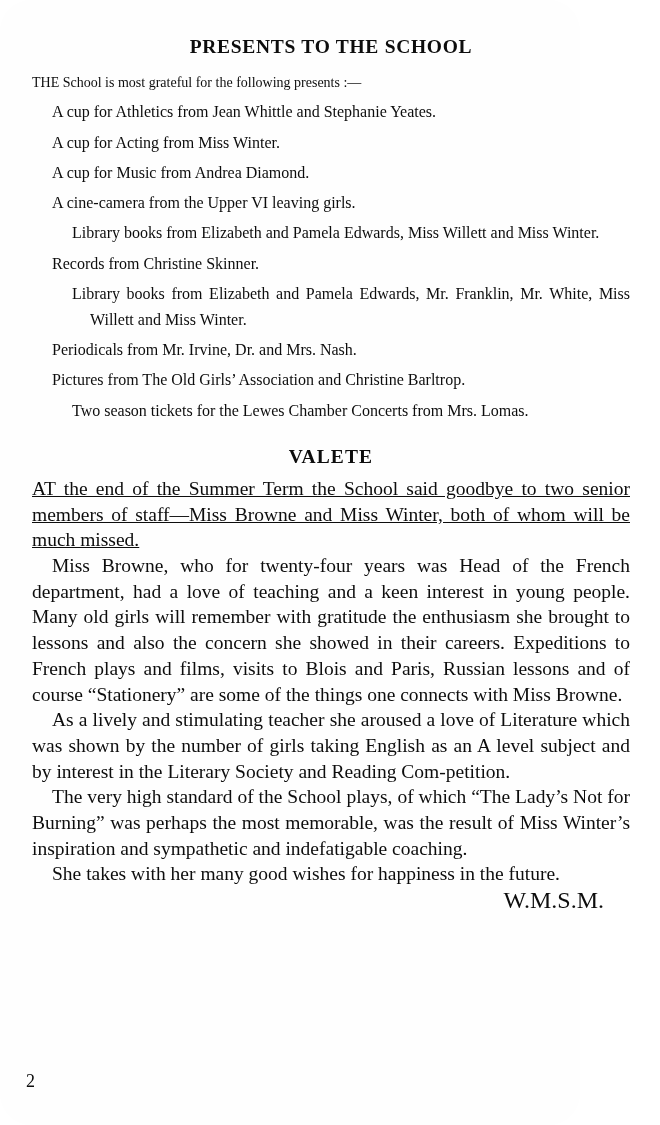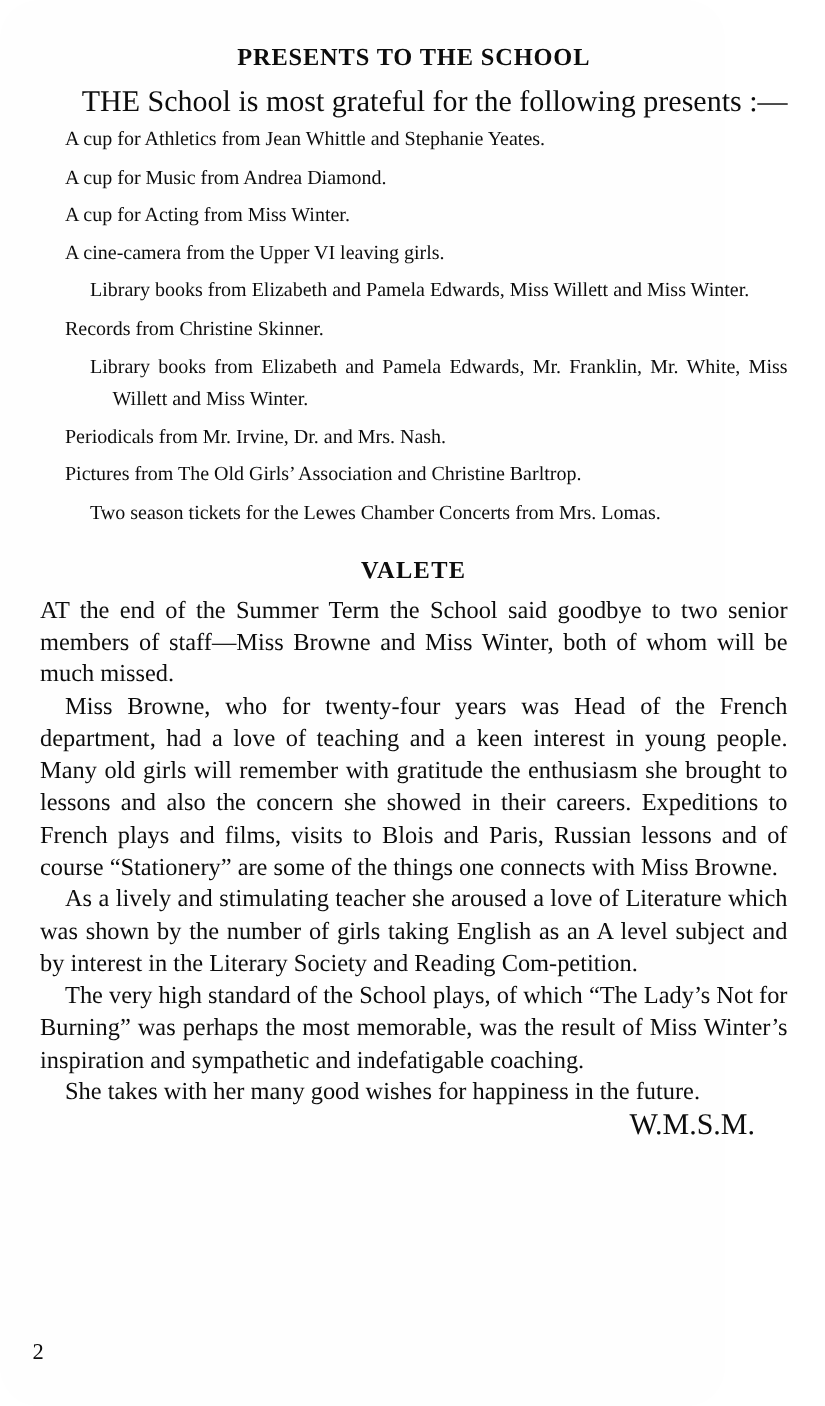--- a/index.html
+++ b/index.html
@@ -40,24 +40,24 @@
     padding: 0;
     line-height: 1.1;
   }
   h1.section-title.valete {
     margin-top: 22px;
     margin-bottom: 9px;
     letter-spacing: 1.1px;
   }
 
   p.intro {
-    font-size: 24px;
+    font-size: 14px;
     line-height: 25.8px;
     margin: 0 0 3px 0;
-    text-align: right;
+    text-align: left;
   }
 
   ul.presents {
     list-style: none;
     margin: 0;
     padding: 0;
   }
   ul.presents li {
     font-size: 16px;
     line-height: 25.8px;
@@ -80,20 +80,21 @@
     font-size: 19.5px;
     line-height: 25.7px;
     margin: 0;
     text-align: justify;
     text-justify: inter-word;
     text-indent: 20px;
     hyphens: none;
   }
   p.body-text.no-indent {
     text-indent: 0;
+    text-decoration: underline;
   }
 
   .signature {
     font-size: 24px;
     line-height: 25.7px;
     text-align: right;
     margin-top: 1px;
     padding-right: 26px;
   }
 
@@ -110,22 +111,22 @@
 
 <div class="page">
   <div class="content">
 
     <h1 class="section-title">PRESENTS TO THE SCHOOL</h1>
 
     <p class="intro">THE School is most grateful for the following presents :—</p>
 
     <ul class="presents">
       <li>A cup for Athletics from Jean Whittle and Stephanie Yeates.</li>
+      <li>A cup for Acting from Miss Winter.</li>
       <li>A cup for Music from Andrea Diamond.</li>
-      <li>A cup for Acting from Miss Winter.</li>
       <li>A cine-camera from the Upper VI leaving girls.</li>
       <li class="wrap">Library books from Elizabeth and Pamela Edwards, Miss Willett and Miss Winter.</li>
       <li>Records from Christine Skinner.</li>
       <li class="wrap">Library books from Elizabeth and Pamela Edwards, Mr. Franklin, Mr. White, Miss Willett and Miss Winter.</li>
       <li>Periodicals from Mr. Irvine, Dr. and Mrs. Nash.</li>
       <li>Pictures from The Old Girls’ Association and Christine Barltrop.</li>
       <li class="wrap">Two season tickets for the Lewes Chamber Concerts from Mrs. Lomas.</li>
     </ul>
 
     <h1 class="section-title valete">VALETE</h1>

